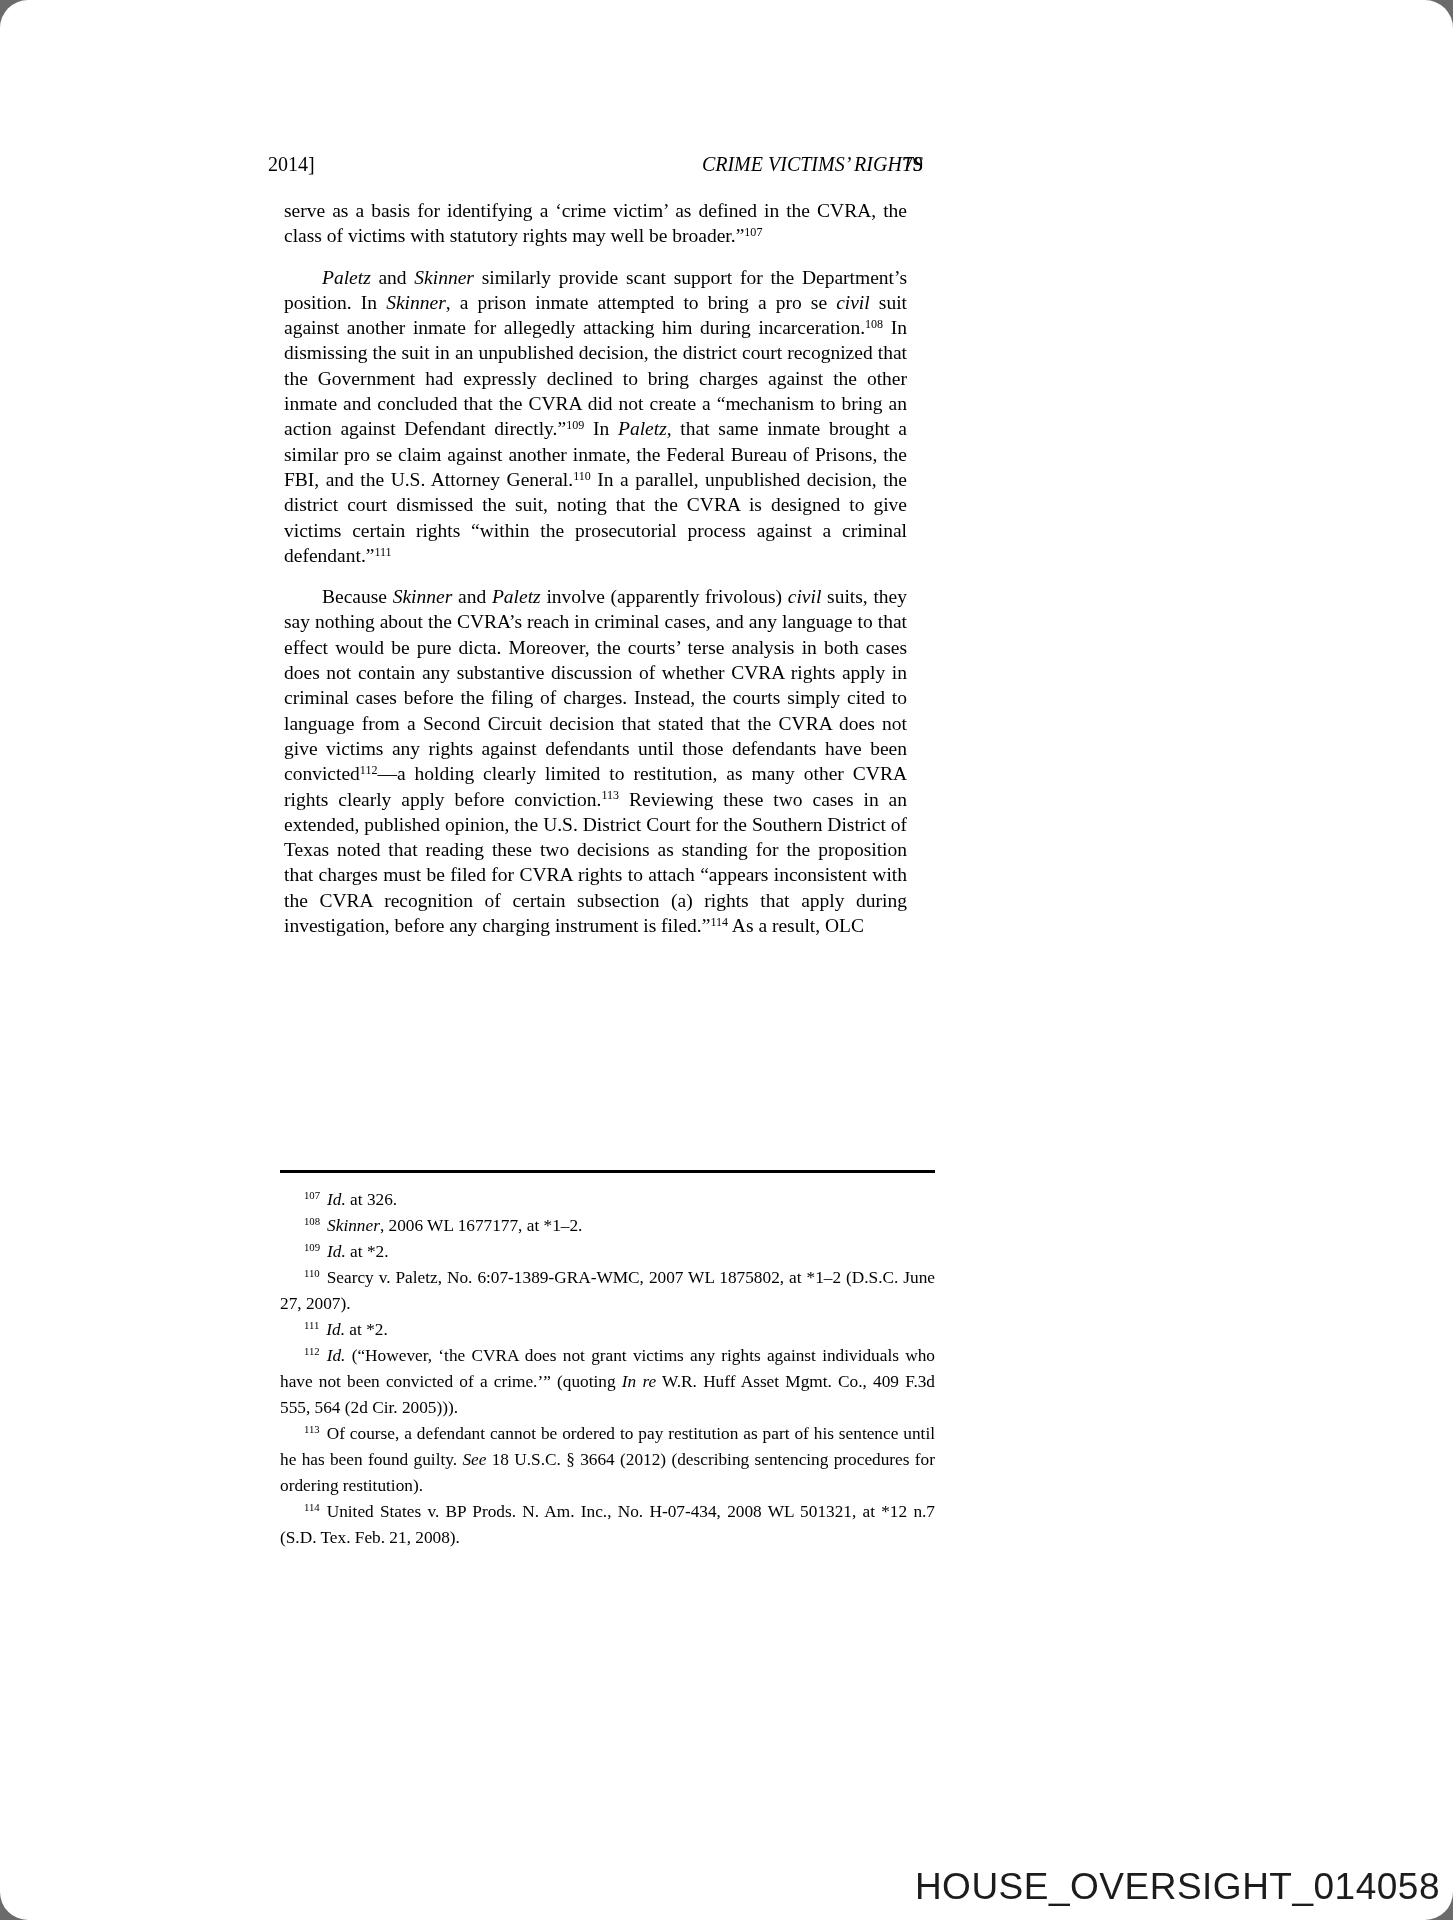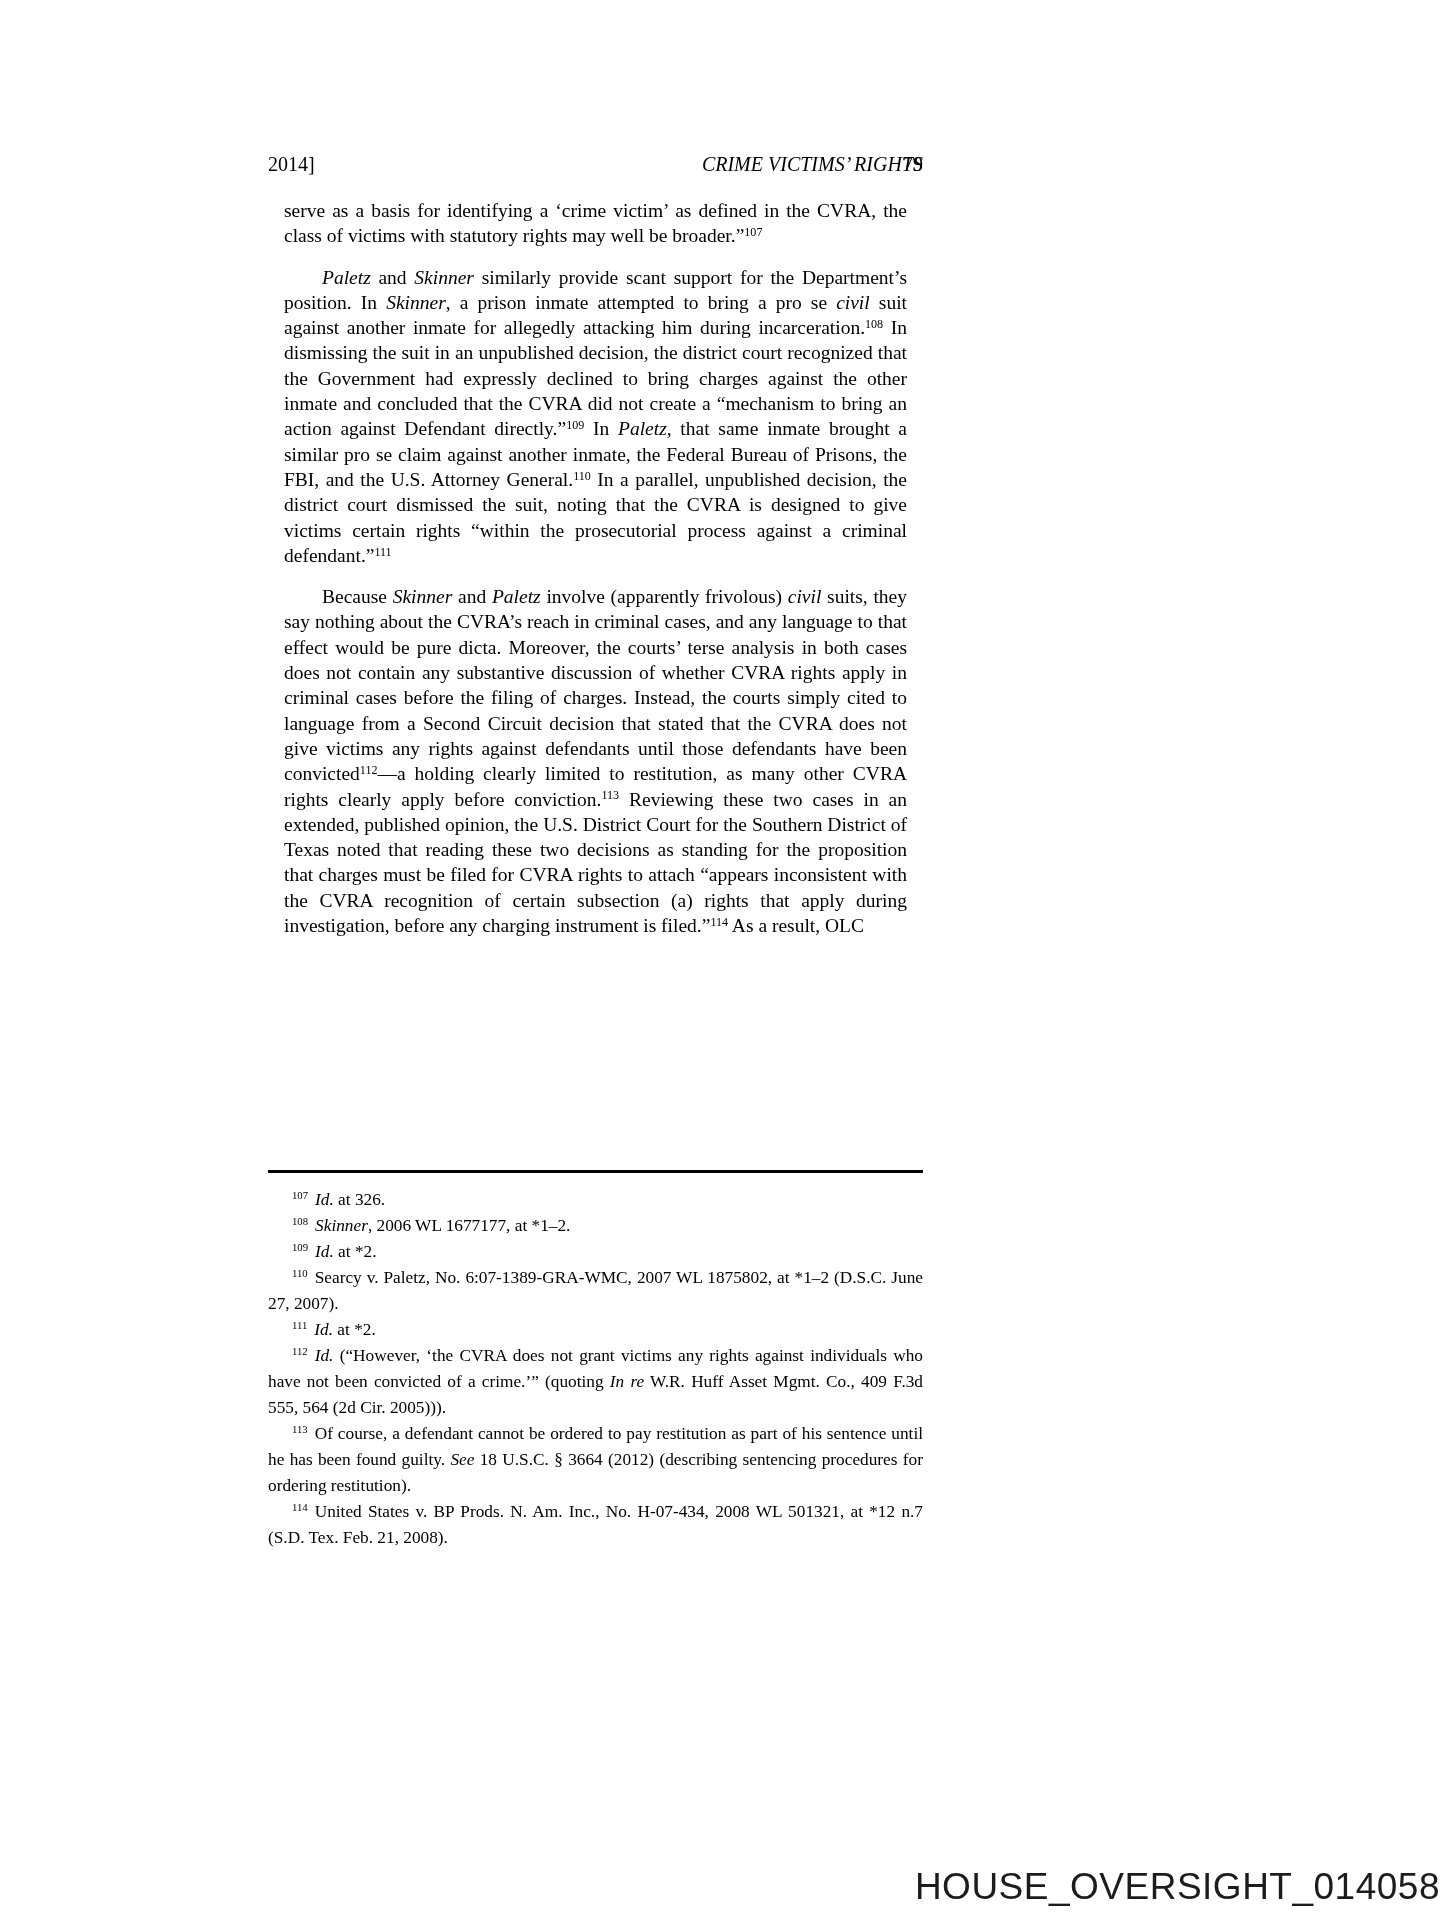--- a/index.html
+++ b/index.html
@@ -5,20 +5,21 @@
   html, body { margin: 0; padding: 0; background: #6b6b6b; }
   .page {
     position: relative;
     width: 1453px;
     height: 1920px;
     background: #ffffff;
     color: #000000;
     font-family: "Liberation Serif", serif;
     overflow: hidden;
     margin: 0 auto;
+    border-radius: 28px;
   }
   .text-col {
     position: absolute;
     left: 268px;
     top: 152px;
     width: 655px;
   }
   .doc-header {
     position: relative;
     display: flex;
@@ -44,21 +45,21 @@
   .doc-body p.indent { text-indent: 38px; }
   .seg-i { font-style: italic; }
   .seg-sup, .fn-num {
     font-size: 0.62em;
     line-height: 0;
     position: relative;
     top: -0.52em;
   }
   .fn-block {
     position: absolute;
-    left: 268px;
+    left: 280px;
     top: 1170px;
     width: 655px;
   }
   .fn-rule {
     border: none;
     border-top: 3px solid #000000;
     margin: 0 0 14px 0;
     width: 100%;
   }
   .footnote {

